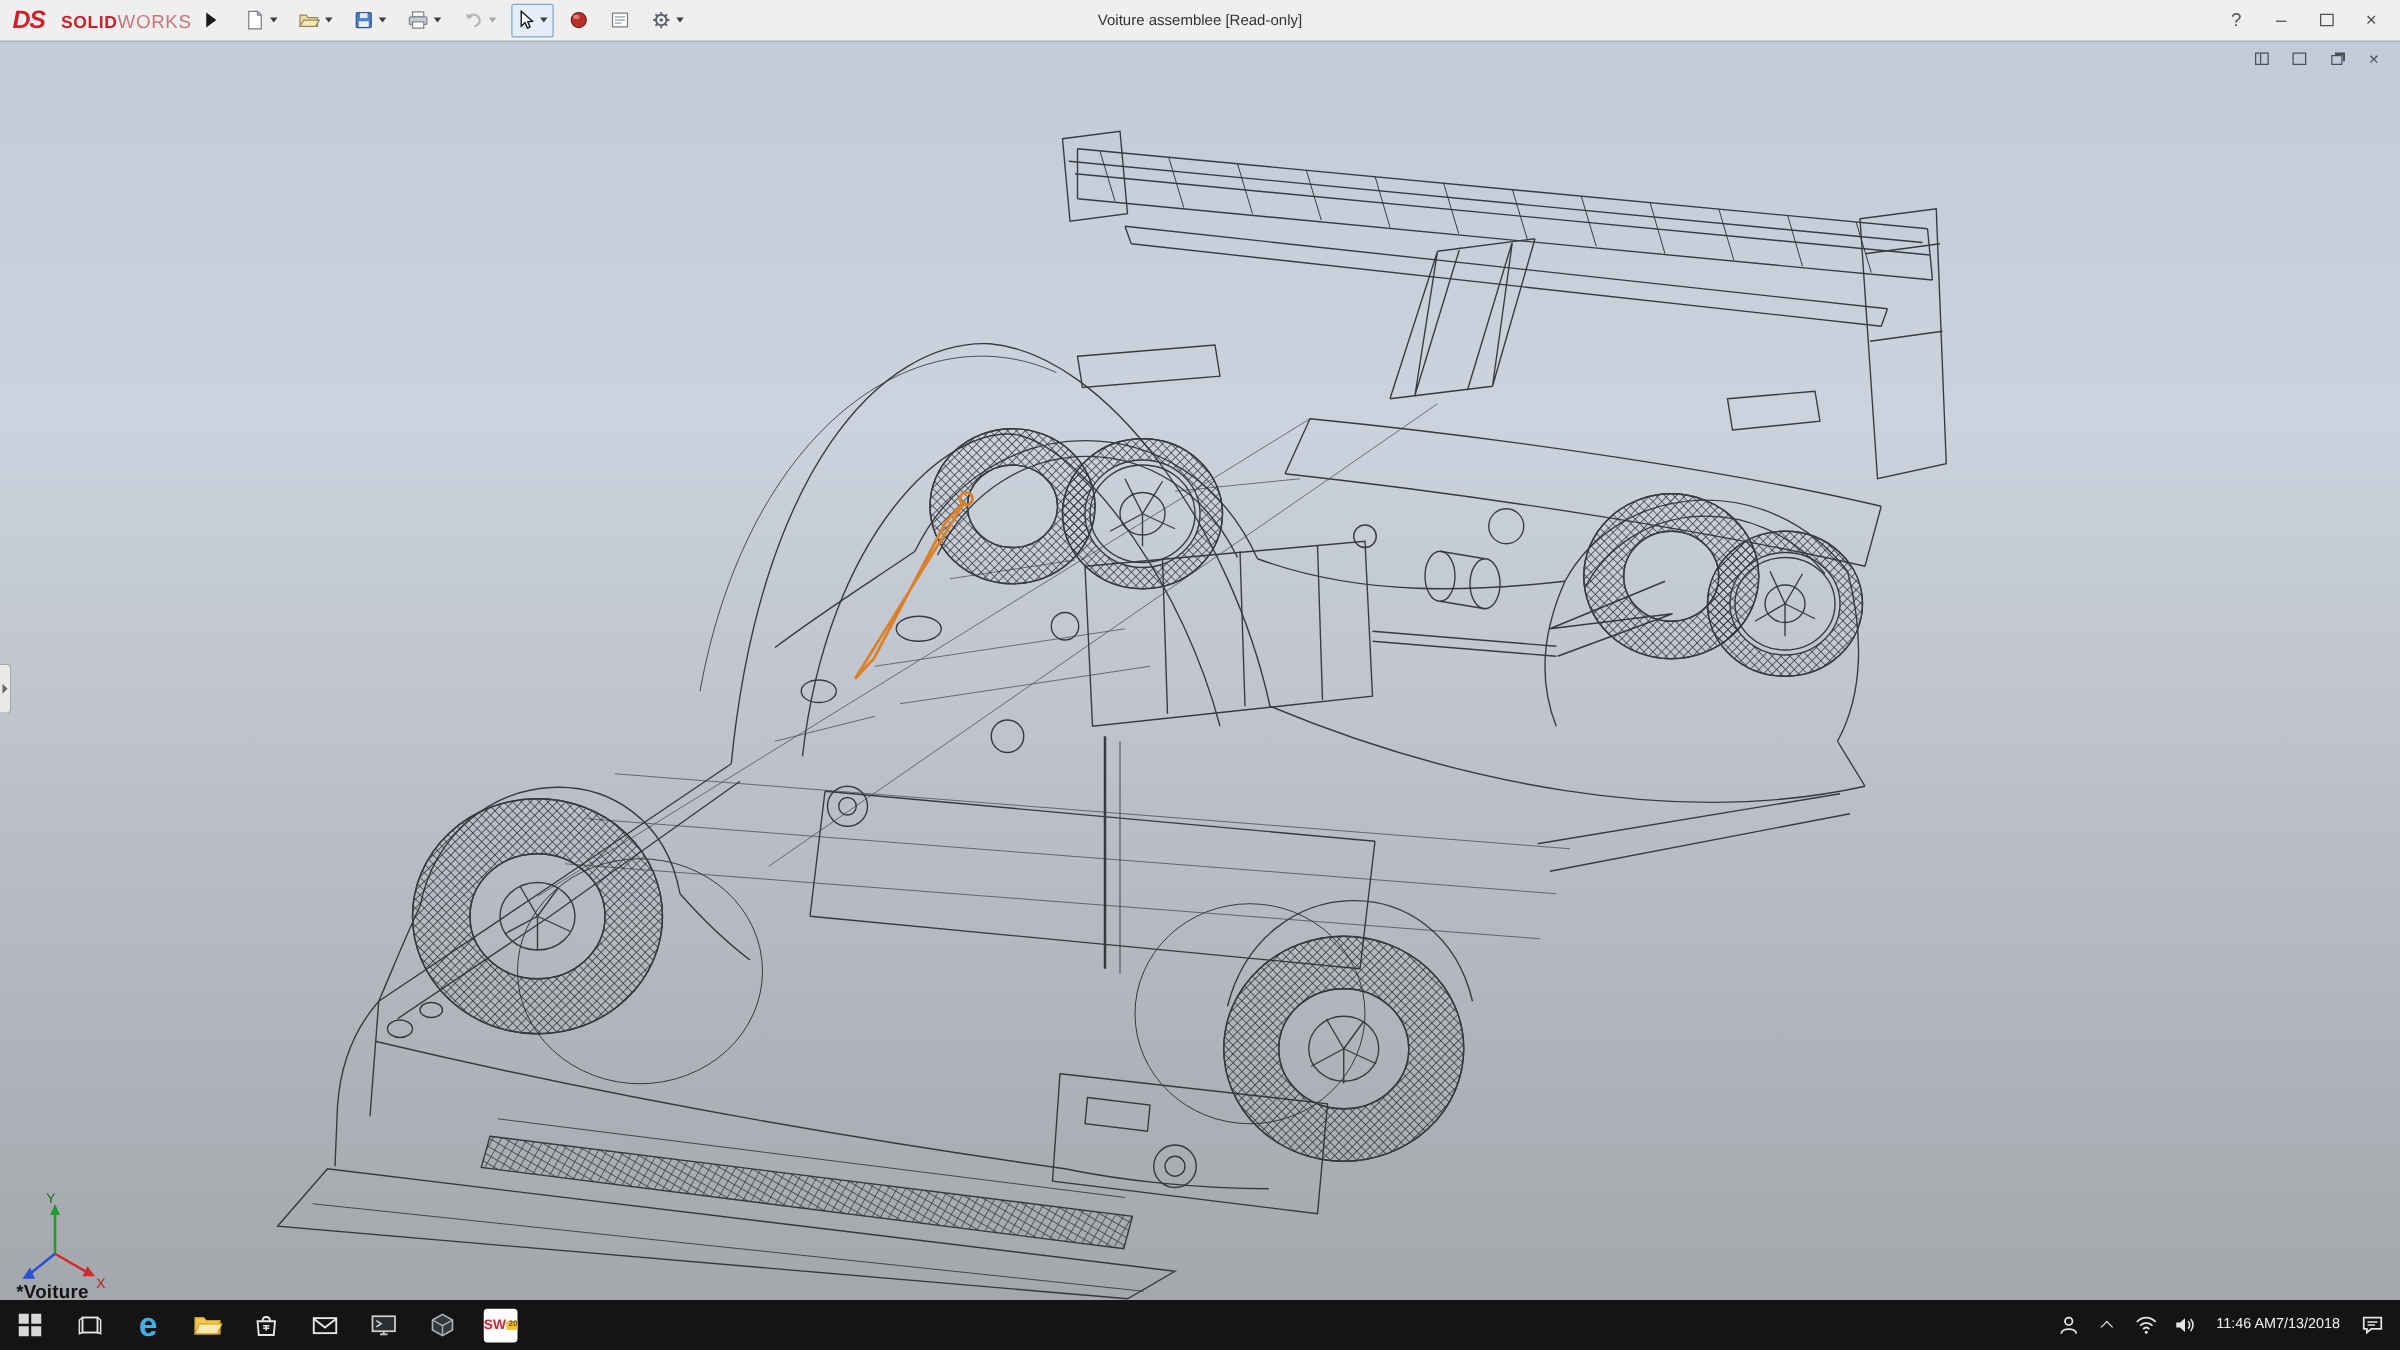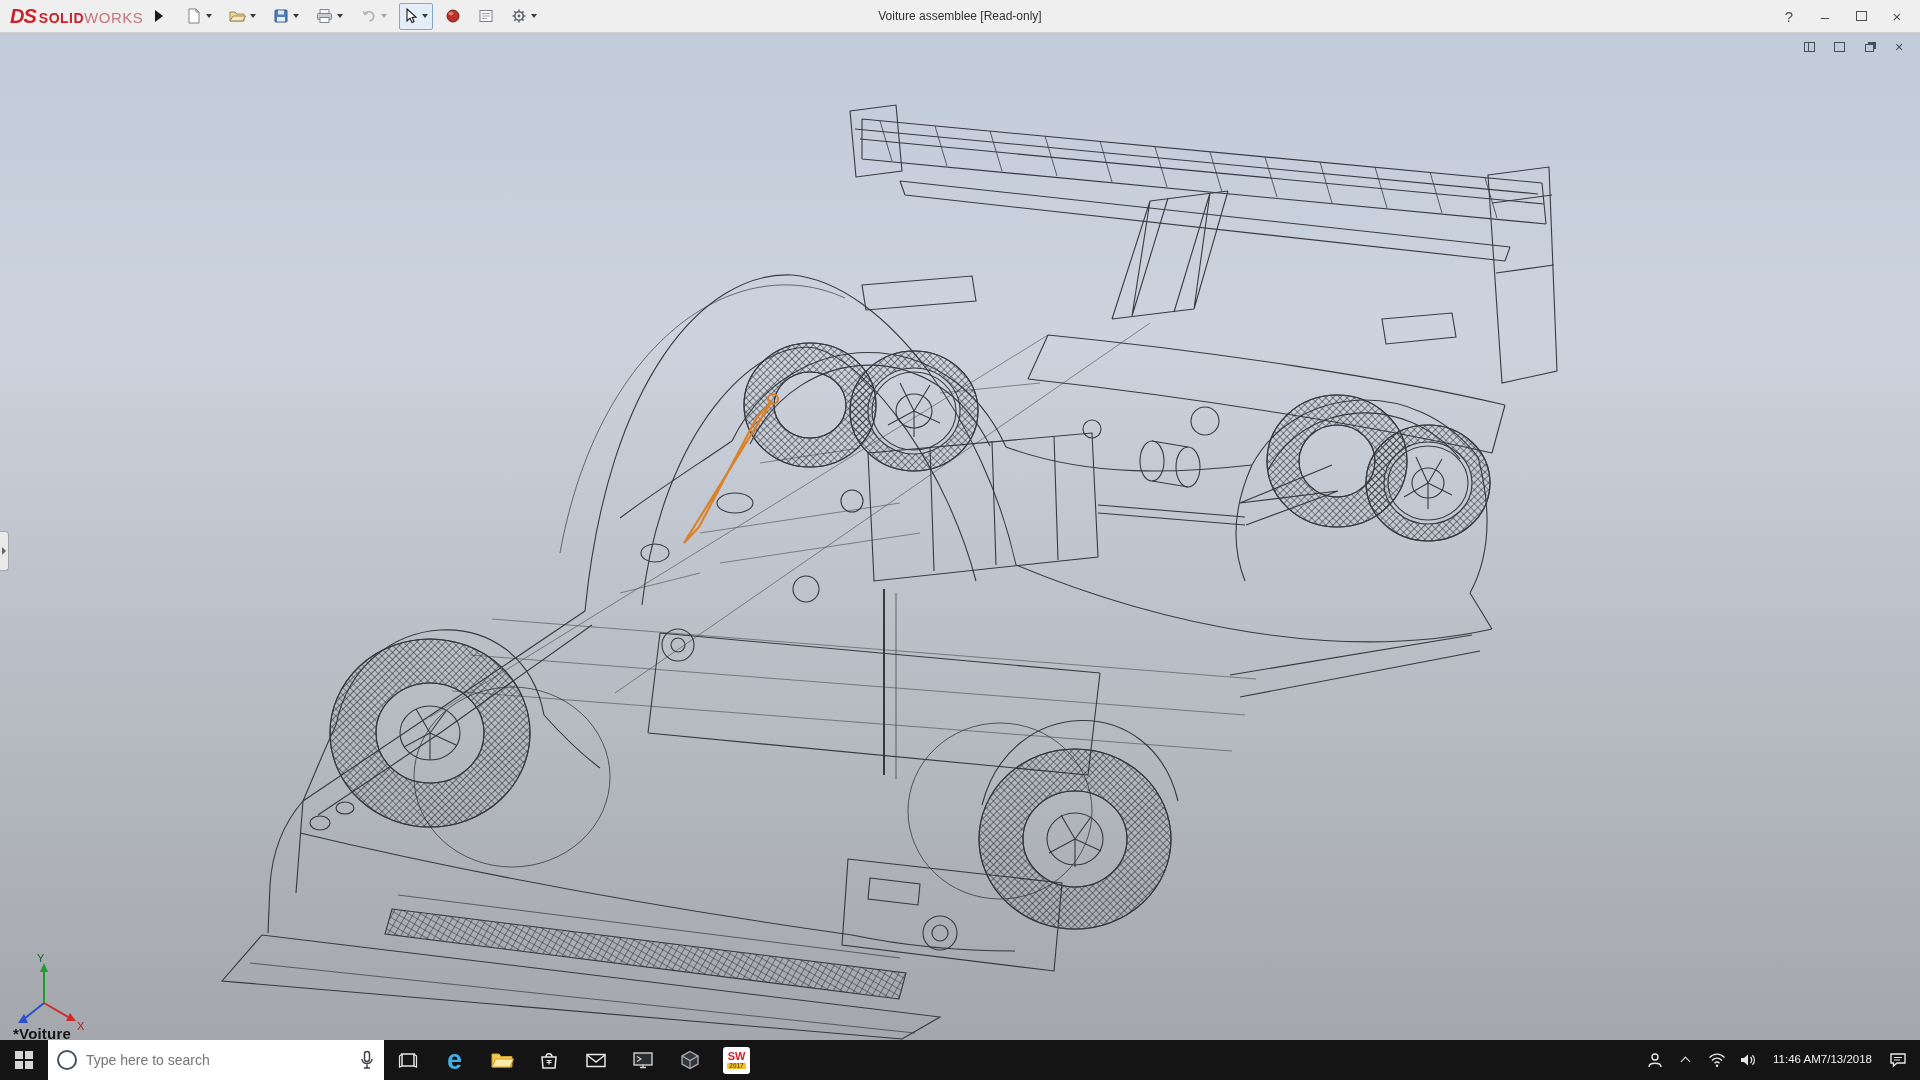--- a/index.html
+++ b/index.html
@@ -3,21 +3,21 @@
 <meta charset="utf-8">
 <style>
   *{margin:0;padding:0;box-sizing:border-box}
   html,body{width:1920px;height:1080px;overflow:hidden}
   body{font-family:"Liberation Sans",sans-serif;background:#000}
   .screen{width:1920px;height:1080px;display:flex;flex-direction:column}
 
   
   .titlebar{flex:0 0 33px;height:33px;background:var(--titlebar-bg,#efefef);display:flex;align-items:center;position:relative;border-bottom:1px solid #cfcfcf}
   .logo{display:flex;align-items:baseline;padding:0 4px 0 10px;white-space:nowrap}
-  .logo-ds{color:var(--brand-red,#cf2029);font-weight:bold;font-style:italic;font-size:20px;letter-spacing:-1px;margin-right:3px}
+  .logo-ds{color:var(--brand-red,#cf2029);font-weight:bold;font-style:italic;font-size:20px;letter-spacing:-1px;margin-right:13px}
   .logo-solid{color:var(--brand-red,#cf2029);font-weight:bold;font-size:14px;letter-spacing:.5px}
   .logo-works{color:#c9767a;font-size:15px;letter-spacing:.5px}
   .flyout{width:0;height:0;border-left:8px solid #1a1a1a;border-top:6px solid transparent;border-bottom:6px solid transparent;margin:0 18px 0 8px}
   .tb{display:flex;align-items:center;gap:7px}
   .tb-btn{display:flex;align-items:center;height:27px;padding:0 4px;border:1px solid transparent;border-radius:2px}
   .tb-btn.active{border-color:#86a7c8;background:#e3eef9}
   .tb-btn.disabled{opacity:.4}
   .caret{width:0;height:0;border-top:4px solid #3c3c3c;border-left:3.5px solid transparent;border-right:3.5px solid transparent;margin-left:4px}
   .win-title{position:absolute;left:50%;top:50%;transform:translate(-50%,-50%);font-size:12px;color:#333;white-space:nowrap}
   .win-controls{margin-left:auto;display:flex;align-items:center;gap:6px;padding-right:8px}
@@ -40,21 +40,21 @@
   
   .taskbar{flex:0 0 40px;background:var(--taskbar-bg,#141414);display:flex;align-items:stretch;color:#fff}
   .tb-start{width:48px;display:flex;align-items:center;justify-content:center}
   .win-logo{display:grid;grid-template-columns:8px 8px;grid-template-rows:8px 8px;gap:1.5px;transform:skewY(0deg)}
   .win-logo span{background:#d7d7d7;display:block}
   .search-box{width:336px;background:#fff;display:flex;align-items:center;padding:0 9px;gap:9px}
   .cortana{width:20px;height:20px;border:2px solid #44535e;border-radius:50%;flex:0 0 auto}
   .search-input{flex:1;border:none;outline:none;font-size:14px;color:#333;background:transparent;font-family:inherit;min-width:0}
   .tb-icon{width:47px;display:flex;align-items:center;justify-content:center}
   .edge-e{font-size:27px;font-weight:bold;color:#3fb0e8;line-height:1}
-  .sw-tile{width:27px;height:27px;background:#fff;border-radius:3px;display:flex;flex-direction:column;align-items:center;justify-content:center;line-height:1;position:relative;overflow:hidden}
+  .sw-tile{width:27px;height:27px;background:#fff;border-radius:3px;display:flex;flex-direction:row;align-items:center;justify-content:flex-start;line-height:1;position:relative;overflow:hidden}
   .sw-label{color:#d4232a;font-weight:bold;font-size:11px}
   .sw-year{color:#7a5a00;background:#f4c233;font-size:6.5px;font-weight:bold;padding:0 2px;border-radius:1px;margin-top:1px}
   .tray{margin-left:auto;display:flex;align-items:center}
   .tray-icon{width:31px;height:40px;display:flex;align-items:center;justify-content:center}
   .chevron-up{width:7px;height:7px;border-left:1.5px solid #e6e6e6;border-top:1.5px solid #e6e6e6;transform:rotate(45deg);margin-top:3px}
   .clock{display:flex;flex-direction:row;align-items:flex-end;justify-content:center;font-size:11.5px;line-height:1.35;padding:0 10px;text-align:right;color:#f2f2f2}
   .show-desktop{width:7px;border-left:1px solid #4e4e4e}
 
   svg text{font-family:"Liberation Sans",sans-serif}
 </style>
@@ -322,28 +322,20 @@
   <footer class="taskbar">
     <span class="tb-start">
       <span class="win-logo">
           <span></span>
           <span></span>
           <span></span>
           <span></span>
         </span>
     </span>
 
-    <div class="search-box">
-      <span class="cortana"></span>
-      <input class="search-input" type="text" placeholder="Type here to search" style="">
-      <svg width="16" height="20" viewBox="0 0 16 20">
-          <rect x="5.5" y="1.5" width="5" height="10" rx="2.5" fill="none" stroke="#3c4248" stroke-width="1.5"></rect>
-          <path d="M3 9 C3 15 13 15 13 9 M8 14.5 V18 M5 18 H11" fill="none" stroke="#3c4248" stroke-width="1.5"></path>
-        </svg>
-    </div>
 
     <span class="tb-icon">
       <svg width="20" height="20" viewBox="0 0 20 20">
           <rect x="4" y="4" width="12" height="12" fill="none" stroke="#e6e6e6" stroke-width="1.5"></rect>
           <path d="M4 4 L1.5 6 V17 L4 16 M16 4 L18.5 6 V17 L16 16" fill="none" stroke="#e6e6e6" stroke-width="1.2"></path>
         </svg>
     </span>
 
     <span class="tb-icon">
       <span class="edge-e">e</span>

